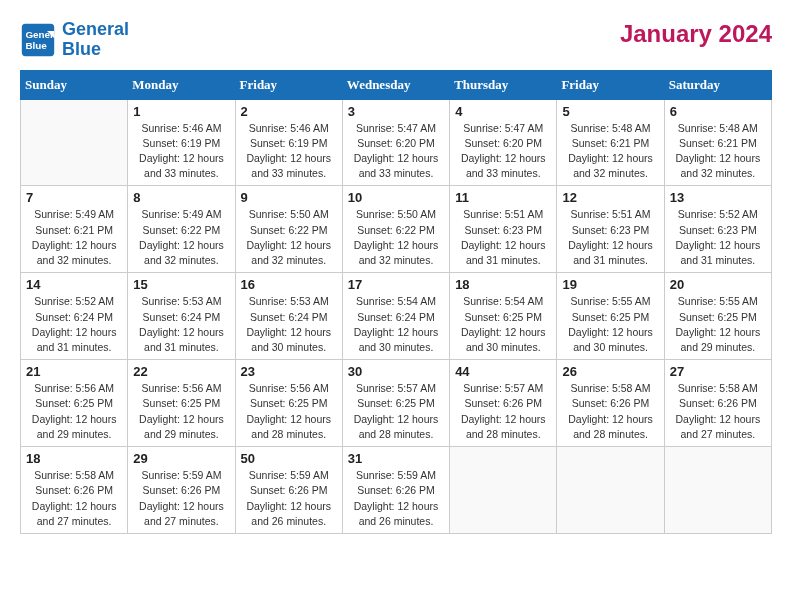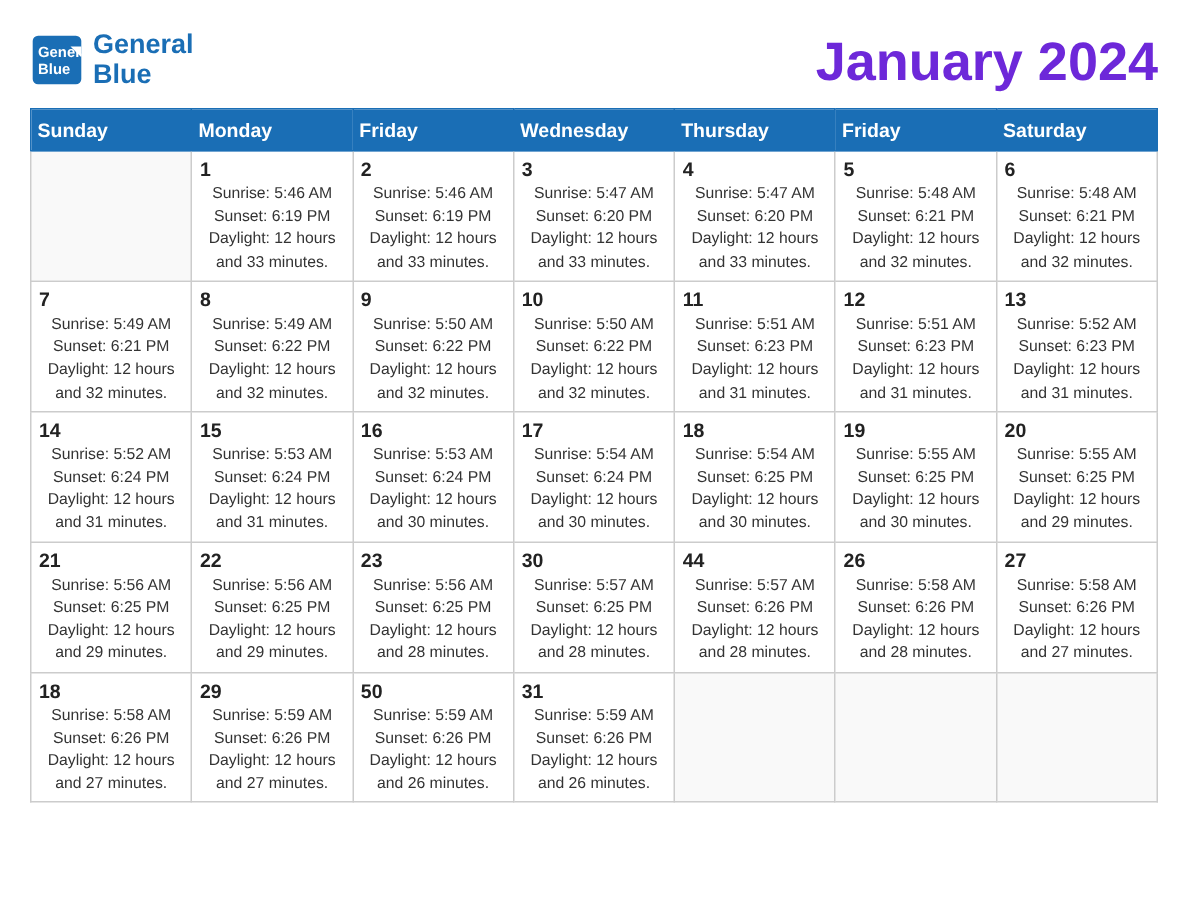--- a/index.html
+++ b/index.html
@@ -31,41 +31,42 @@
       color: #1a6eb5;
     }
     .logo-icon {
       width: 36px;
       height: 36px;
     }
     .title-block {
       text-align: right;
     }
     .month-title {
-      font-size: 36px;
-      font-weight: bold;
-      color: #6d28d9;
+      font-size: 24px;
+      font-weight: bold;
+      color: #be185d;
     }
     .subtitle {
       font-size: 14px;
       color: #444;
     }
     table {
       width: 100%;
       border-collapse: collapse;
       table-layout: fixed;
     }
     th {
       background-color: #1a6eb5;
       color: #fff;
       font-size: 13px;
       font-weight: bold;
       padding: 6px 4px;
       text-align: left;
       border: 1px solid #1a6eb5;
+      font-family: Liberation Serif, serif;
     }
     td {
       border: 1px solid #ccc;
       vertical-align: top;
       padding: 4px 5px;
       font-size: 10.5px;
       color: #222;
       height: 80px;
       background: #fff;
     }

